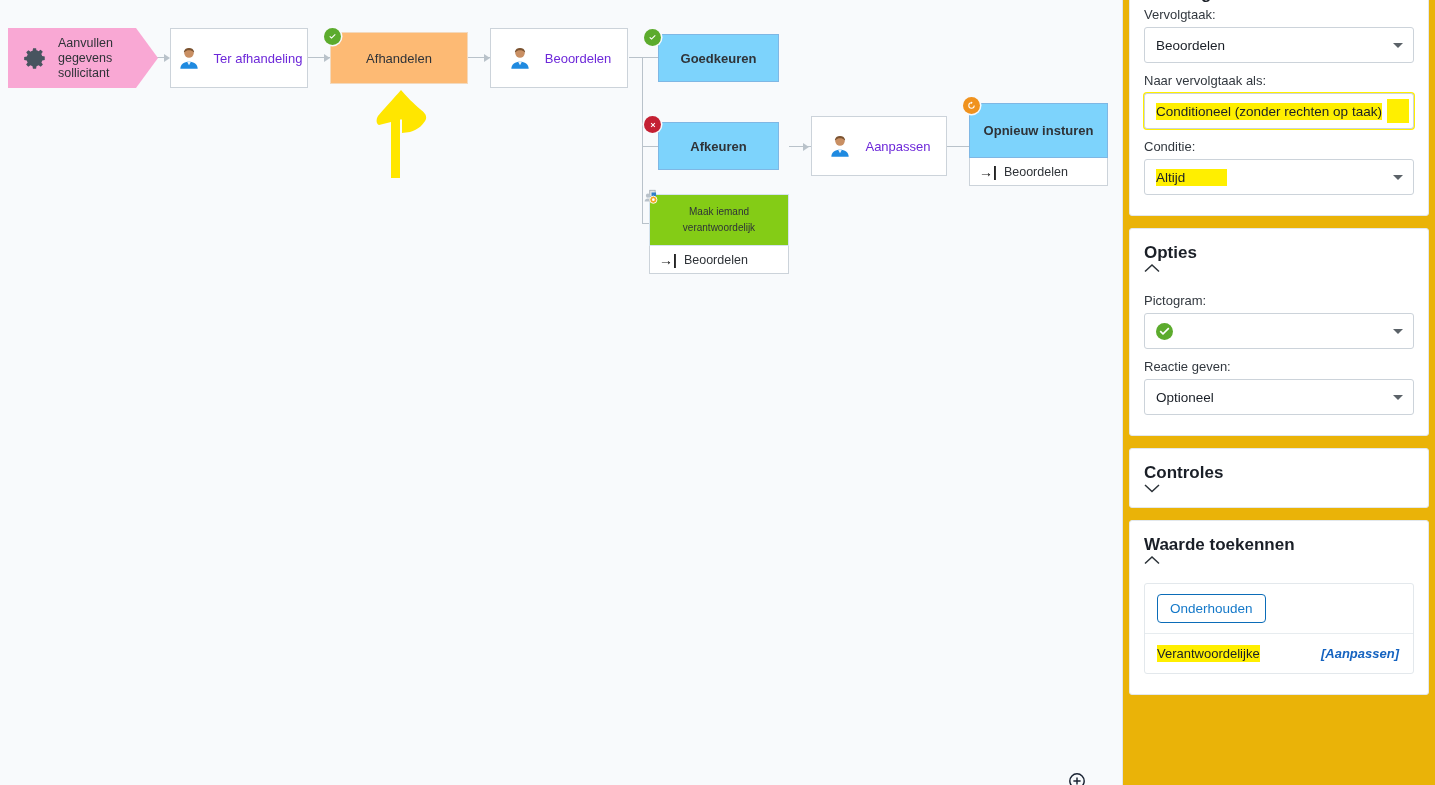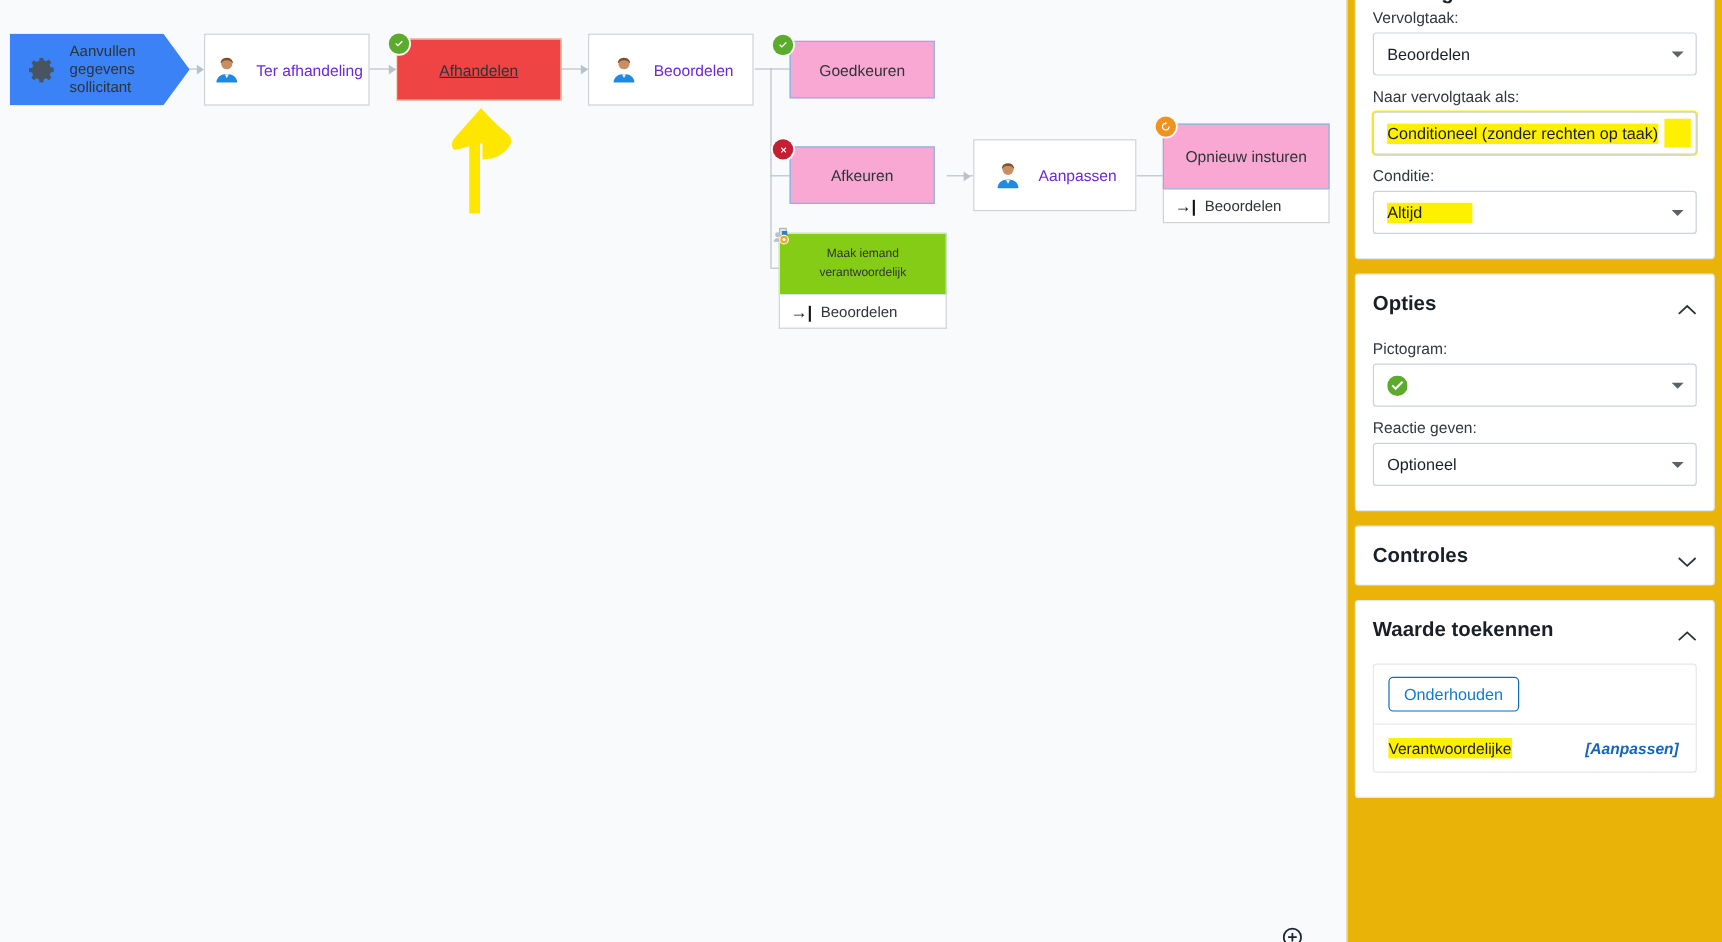--- a/index.html
+++ b/index.html
@@ -17,53 +17,54 @@
     width: 1122px; height: 785px;
     background: #f8fafc;
     overflow: hidden;
   }
 
   .node { position: absolute; }
 
   
   .chevron {
     width: 150px; height: 60px;
-    background: #3b82f6;
+    background: #f9a8d4;
     display: flex; align-items: center;
     padding-left: 14px;
     clip-path: polygon(0 0, 128px 0, 150px 50%, 128px 100%, 0 100%);
   }
   .chevron .gear-ico { width: 26px; height: 26px; flex: 0 0 26px; margin-right: 10px; }
   .chevron .ctext {
     font-size: 12.5px; color: #2f3338; line-height: 15px;
   }
 
   
   .taskbox {
     background: #ffffff;
     border: 1px solid #ccd3da;
     display: flex; align-items: center; justify-content: center;
     font-size: 13px; color: #6d28d9;
   }
   .taskbox .avatar { width: 26px; height: 26px; flex: 0 0 26px; margin-right: 12px; }
 
   
   .bluebox {
-    background: #f9a8d4;
+    background: #7dd3fc;
     border: 1px solid #7fb7e4;
     display: flex; align-items: center; justify-content: center;
     font-size: 13px; color: #2f3338;
     text-align: center;
+    font-weight: bold;
   }
   
   .peachbox {
-    background: #ef4444;
+    background: #fdba74;
     border: 1px solid #f3d9bd;
     display: flex; align-items: center; justify-content: center;
-    font-size: 13px; color: #2f3338; text-decoration: underline;
+    font-size: 13px; color: #2f3338;
   }
   
   .palebox {
     background: #84cc16;
     border: 1px solid #d5e3ee;
     display: flex; align-items: center; justify-content: center;
     font-size: 10px; color: #2f3338; text-align: center;
     line-height: 16px;
   }
   
@@ -119,22 +120,23 @@
     position: relative;
   }
   .panel {
     background: #ffffff;
     border: 1px solid #e3e8ec;
     border-radius: 3px;
     margin: 0 6px 12px 6px;
     padding: 0 14px 16px 14px;
   }
   .panel-head {
-    display: flex; align-items: flex-end; justify-content: space-between;
+    display: flex; align-items: flex-start; justify-content: space-between;
     padding: 14px 0 10px 0;
+    flex-direction: column;
   }
   .panel-head h3 {
     font-size: 17px; color: #1a1f27; font-weight: bold;
   }
   .chev { width: 16px; height: 10px; }
 
   .field { margin-bottom: 4px; }
   .field label {
     display: block; font-size: 13px; color: #32383f;
     margin: 10px 0 5px 0;

